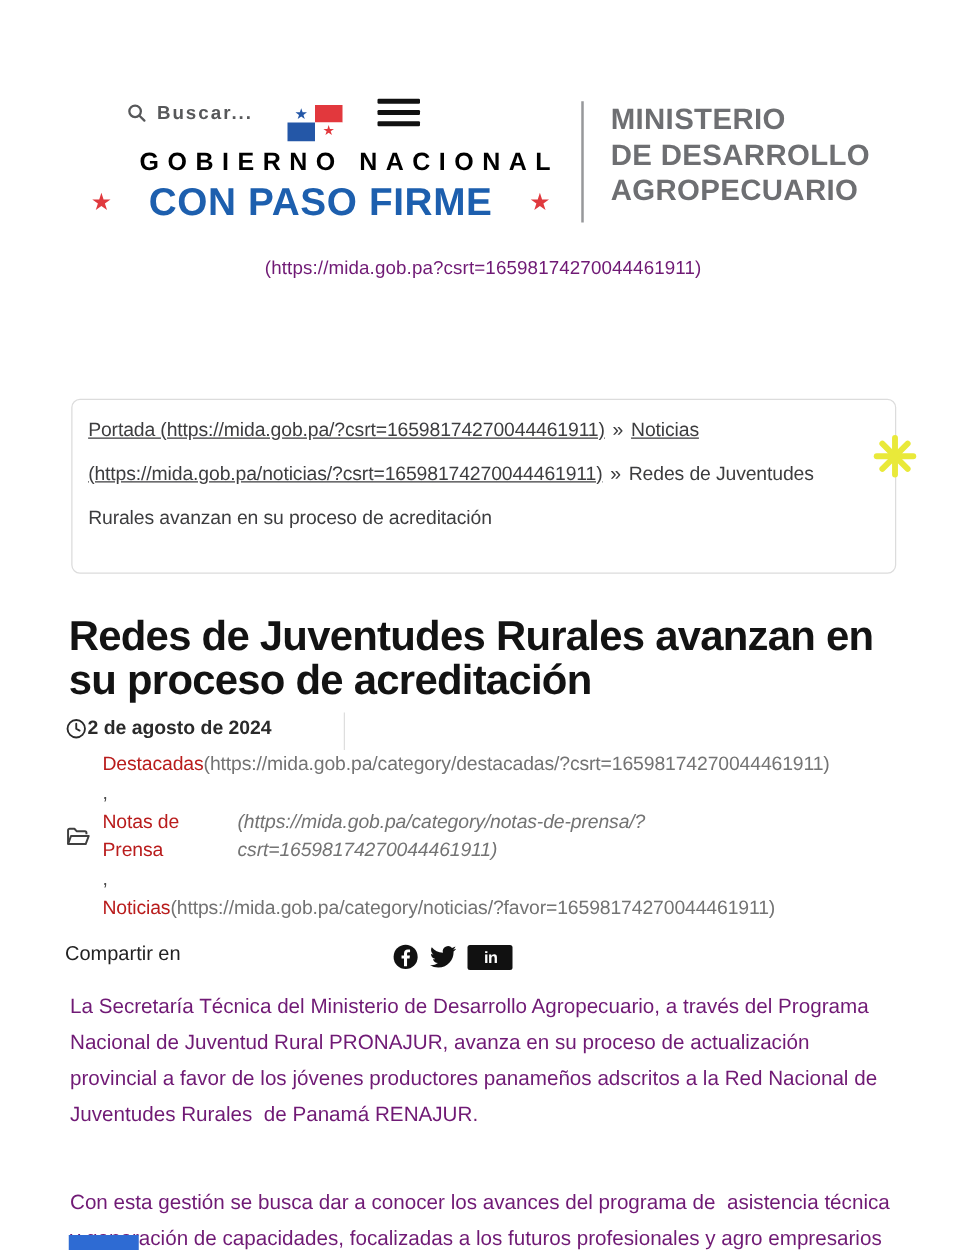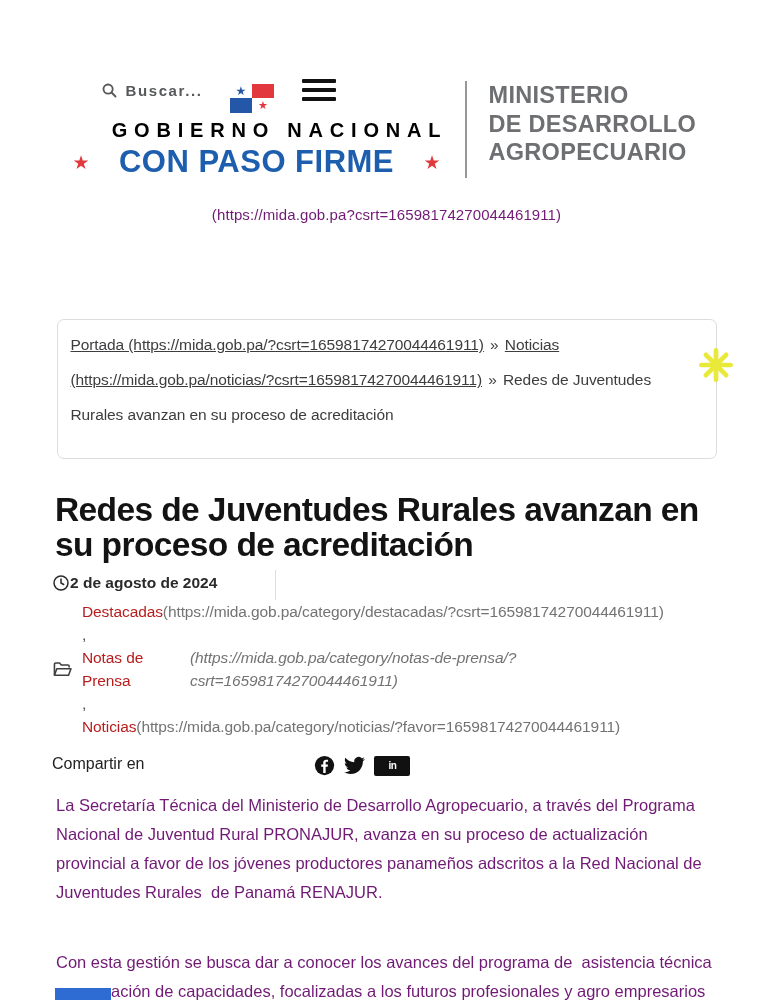--- a/index.html
+++ b/index.html
@@ -75,21 +75,21 @@
   .cat-comma { color: #4a4a4a; }
   .cat-two-col { display: flex; }
   .cat-two-col .col1 { width: 108px; flex: none; }
   .cat-two-col .col2 span { display: block; font-style: italic; }
 
   .share-row { display: flex; align-items: flex-start; margin: 17px 16px 0 52px; font-size: 16px; color: #222; }
   .share-icons { display: flex; align-items: center; gap: 9px; margin-left: 170px; }
   .share-icons .sicon { display: flex; cursor: pointer; }
   .li-badge {
     width: 36px; height: 20px; background: #111; border-radius: 2px;
-    color: #fff; font-size: 10px; font-weight: 700; display: flex; align-items: center; justify-content: center;
+    color: #fff; font-size: 13px; font-weight: 700; display: flex; align-items: center; justify-content: center;
     letter-spacing: -0.5px;
   }
 
   .body-text { margin-left: 56px; width: 664px; font-size: 16.5px; line-height: 29px; color: #701a75; white-space: pre-wrap; }
   .p1 { margin-top: 15px; }
   .p2 { margin-top: 41px; }
 
   .bottom-bar { position: absolute; left: 55px; bottom: 0; width: 56px; height: 12px; background: #2e6bd3; }
 
   svg { display: block; }

